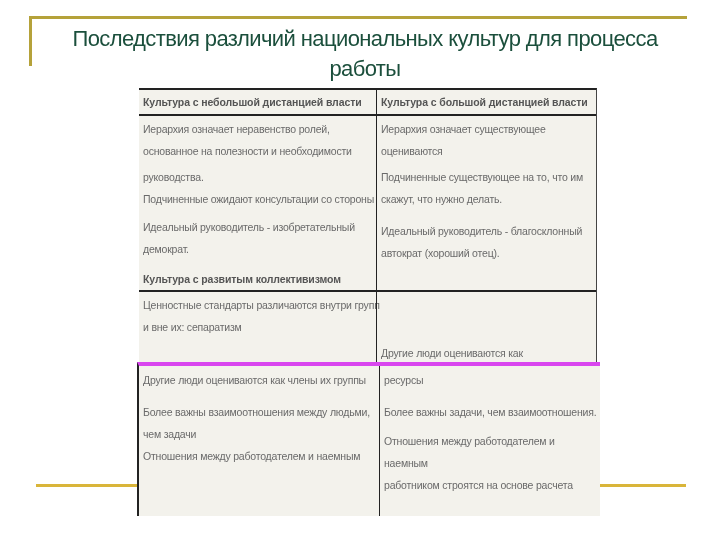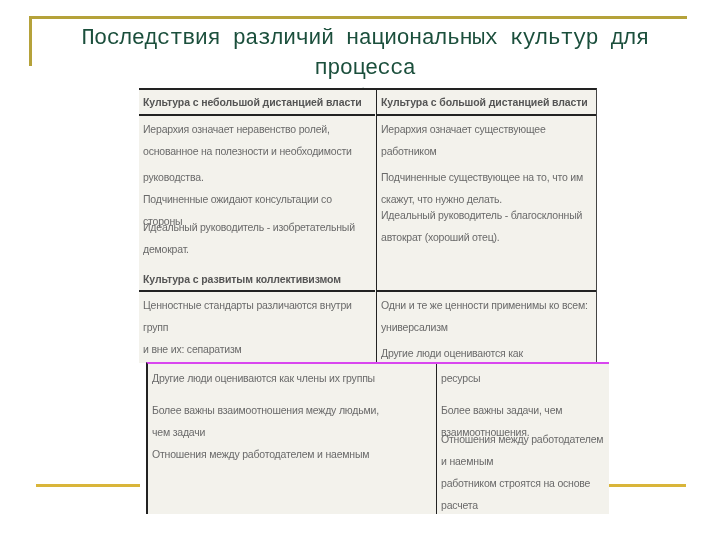--- a/index.html
+++ b/index.html
@@ -20,41 +20,41 @@
       position: absolute; left: 36px; top: 484px; width: 104px; height: 3px;
       background: #d9b53a;
     }
     .frame-bottom-right {
       position: absolute; left: 598px; top: 484px; width: 88px; height: 3px;
       background: #d9b53a;
     }
     .title {
       position: absolute; left: 40px; top: 24px; width: 650px;
       text-align: center;
-      font-family: Liberation Mono, monospace;
+      font-family: Liberation Sans, sans-serif;
       font-size: 22px; line-height: 30px; color: #1b4f3c;
       letter-spacing: -0.6px;
     }
     .tbl {
       position: absolute; background: #f3f2ec; color: #6a6a6a;
       font-size: 10.5px; letter-spacing: -0.2px;
     }
     .tbl-upper {
       left: 139px; top: 88px; width: 457px; height: 273px;
       border-top: 2px solid #222; border-right: 1px solid #444;
     }
     .tbl-lower {
-      left: 146px; top: 362px; width: 461px; height: 150px;
-      border-top: 2px solid #d946ef; border-left: 2px solid #222;
+      left: 137px; top: 362px; width: 461px; height: 150px;
+      border-top: 4px solid #d946ef; border-left: 2px solid #222;
     }
     .col { position: absolute; top: 0; bottom: 0; }
-    .col-left { left: 0; width: 236px; }
+    .col-left { left: 0; width: 236px; padding-left: 36px; }
     .col-right { left: 237px; right: 0; border-left: 1.5px solid #222; }
     .tbl-lower .col-left { left: 0; width: 240px; }
-    .tbl-lower .col-right { left: 240px; margin-left: 48px; }
+    .tbl-lower .col-right { left: 240px; }
     .cell {
       position: absolute; left: 4px; right: 2px;
       line-height: 22px;
     }
     .hdr { font-weight: bold; color: #555; letter-spacing: -0.1px; }
     .rule {
       position: absolute; left: 0; right: 0; height: 1.5px; background: #222;
     }
   </style>
 </head>
@@ -96,37 +96,33 @@
       <div>и вне их: сепаратизм</div>
     </div>
   </div>
 
   <div class="col col-right">
     <div class="cell hdr" style="top:1px">Культура с большой дистанцией власти</div>
     <div class="rule" style="top:24px"></div>
 
     <div class="cell" style="top:28px">
       <div>Иерархия означает существующее</div>
-      <div>работником</div>
+      <div>оцениваются</div>
     </div>
     <div class="cell" style="top:76px">
       <div>Подчиненные существующее на то, что им</div>
       <div>скажут, что нужно делать.</div>
     </div>
-    <div class="cell" style="top:114px">
+    <div class="cell" style="top:130px">
       <div>Идеальный руководитель - благосклонный</div>
       <div>автократ (хороший отец).</div>
     </div>
 
     <div class="rule" style="top:200px"></div>
 
-    <div class="cell" style="top:204px">
-      <div>Одни и те же ценности применимы ко всем:</div>
-      <div>универсализм</div>
-    </div>
     <div class="cell" style="top:252px">
       <div>Другие люди оцениваются как потенциальные</div>
     </div>
   </div>
 </div>
 
 <div class="tbl tbl-lower">
   <div class="col col-left">
     <div class="cell" style="top:3px">
       <div>Другие люди оцениваются как члены их группы</div>

